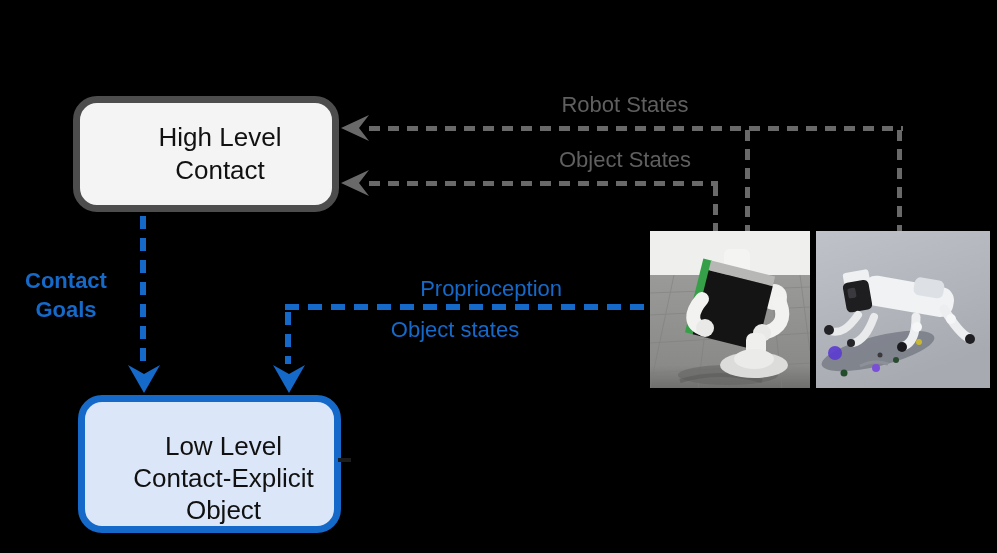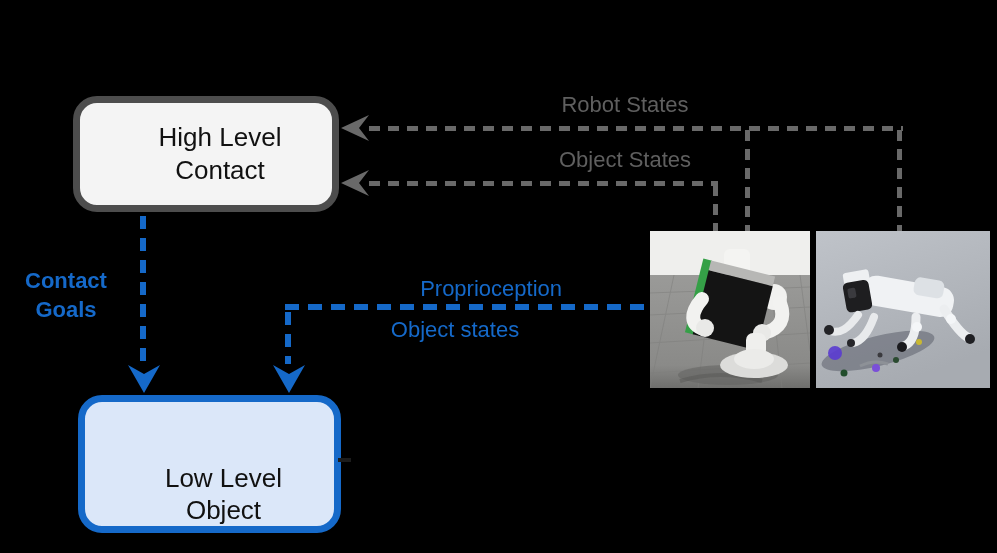--- a/index.html
+++ b/index.html
@@ -76,20 +76,21 @@
 
 <div id="canvas">
 
   <div class="node" id="hl-box">
     <div>High Level</div>
     <div>Contact</div>
   </div>
 
   <div class="node" id="ll-box">
     <div>Low Level</div>
+    <div>Contact-Explicit</div>
     <div>Object</div>
   </div>
 
   <span class="arrow arrow-gray" style="left:340px; top:114px;">
     <svg width="30" height="28" viewBox="0 0 30 28">
         <polygon points="1,14 29,1 19,14 29,27" fill="currentColor"></polygon>
       </svg>
   </span>
   <div class="dash gray-h" style="left:369px; top:126px; width:534px;"></div>
   <div class="dash gray-v" style="left:745px; top:130px; height:101px;"></div>

